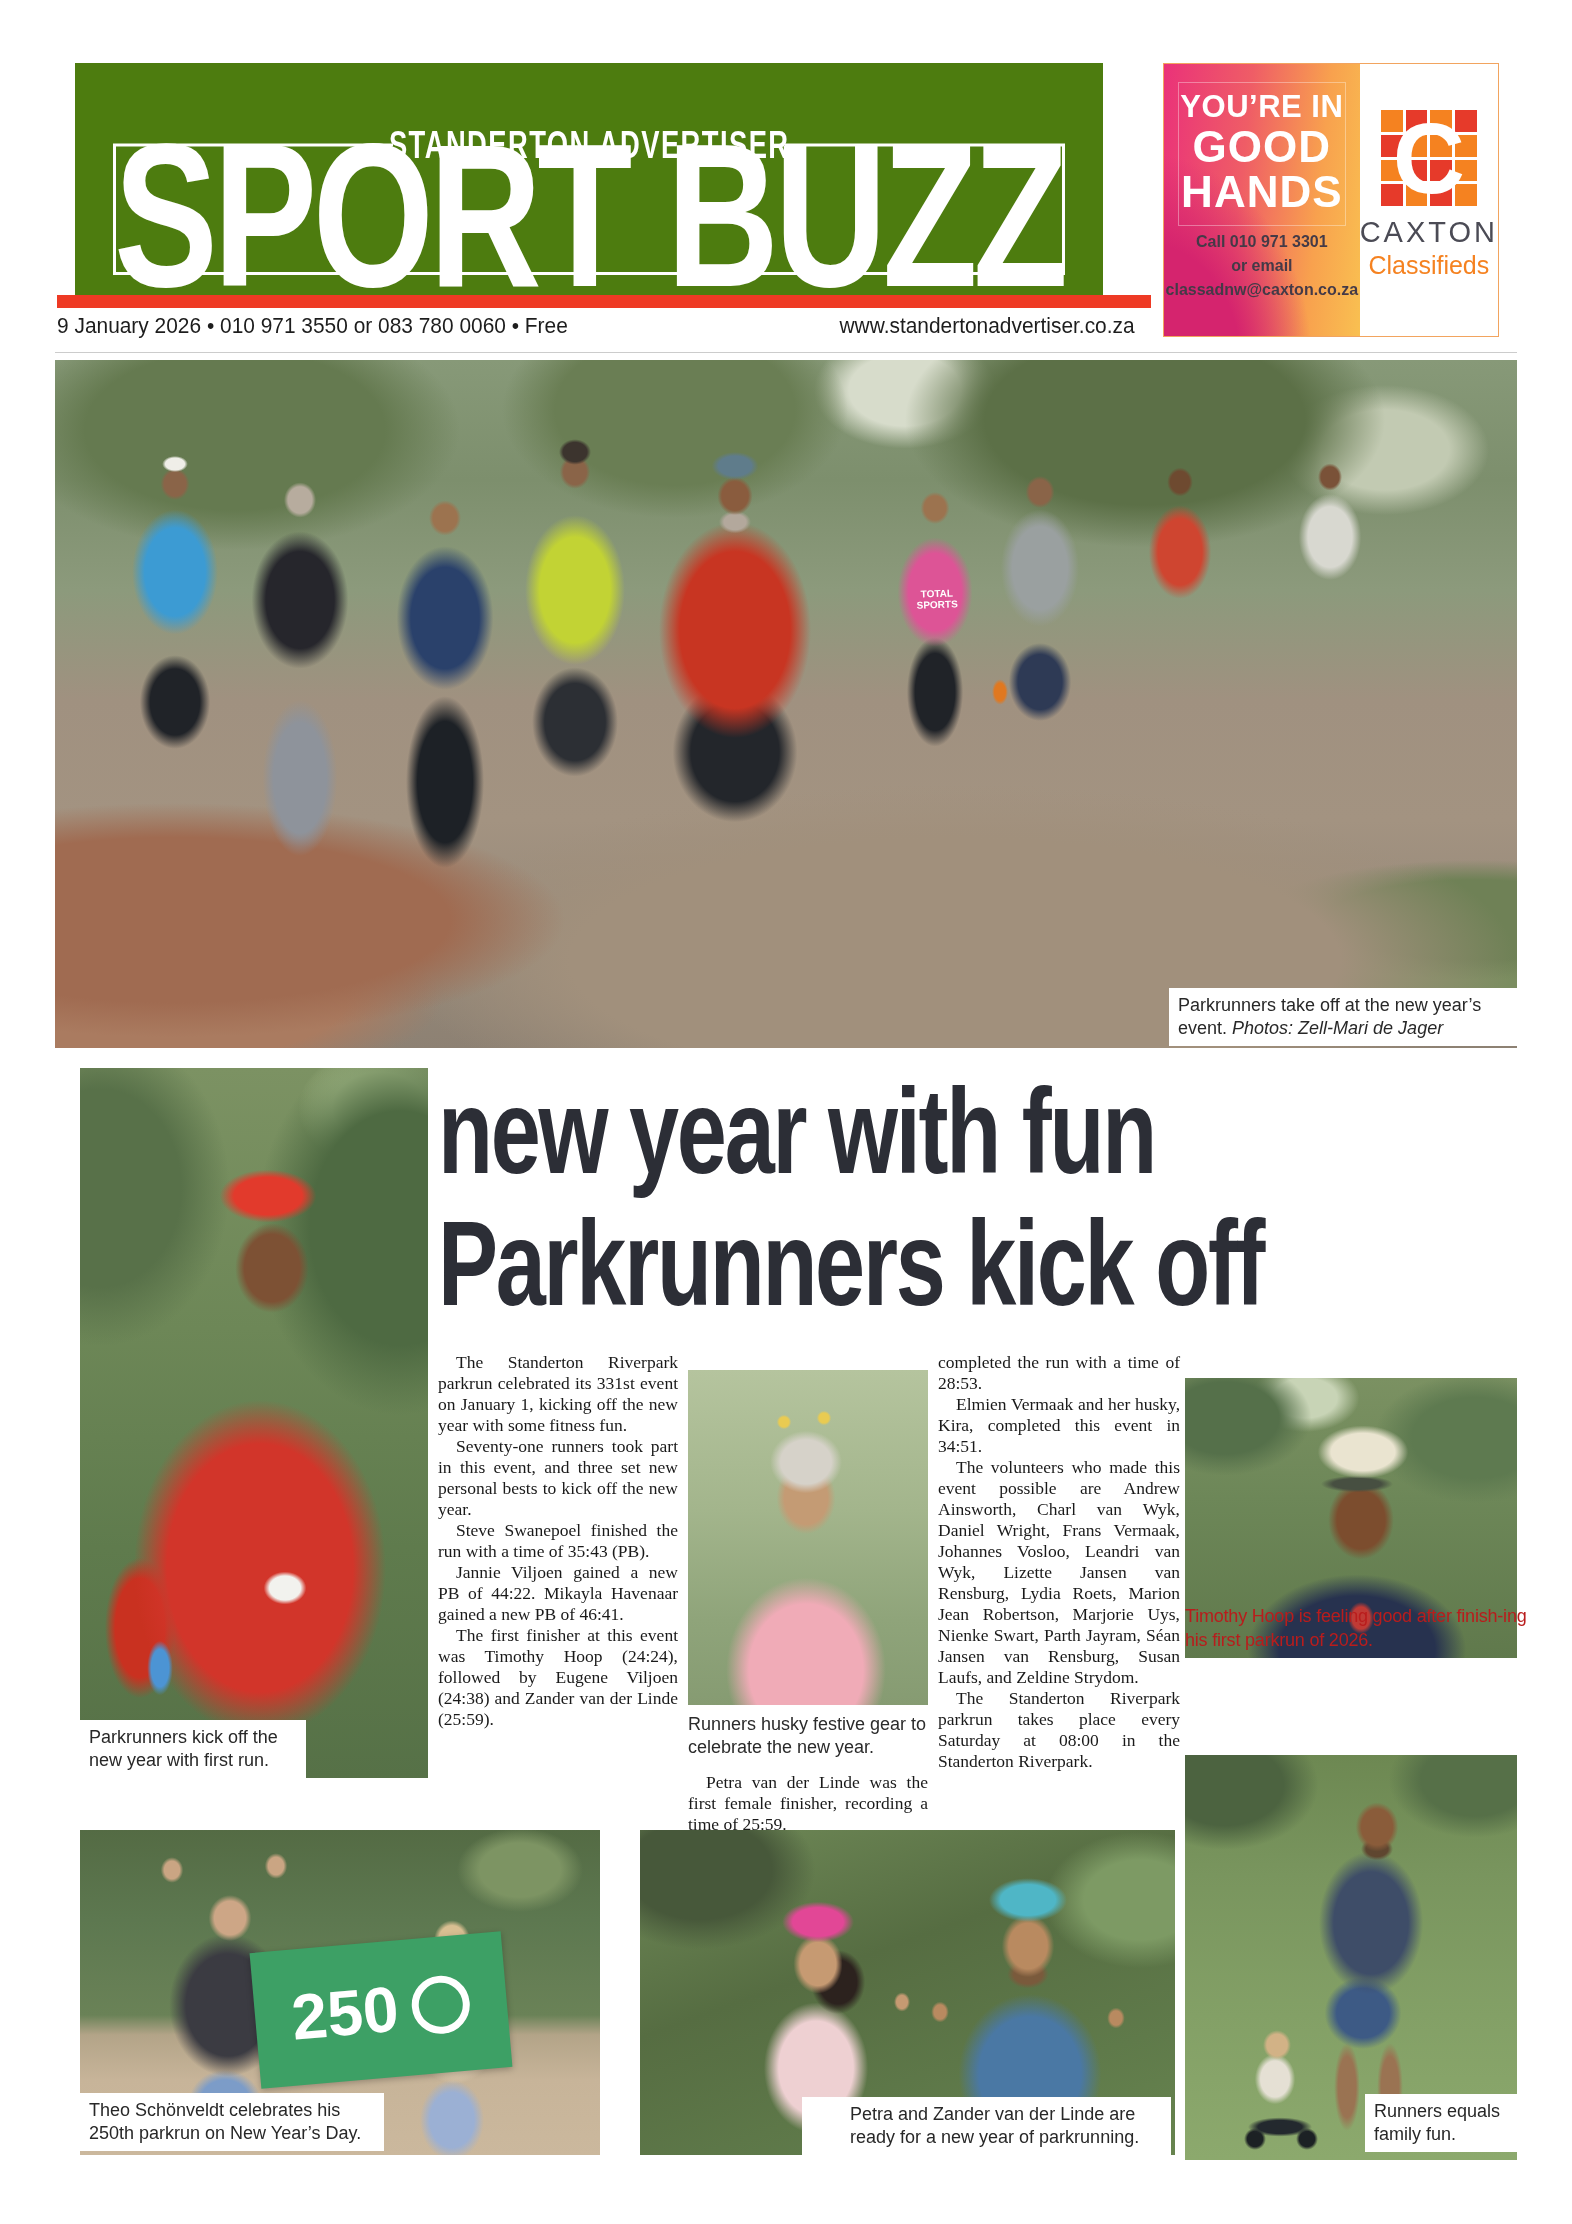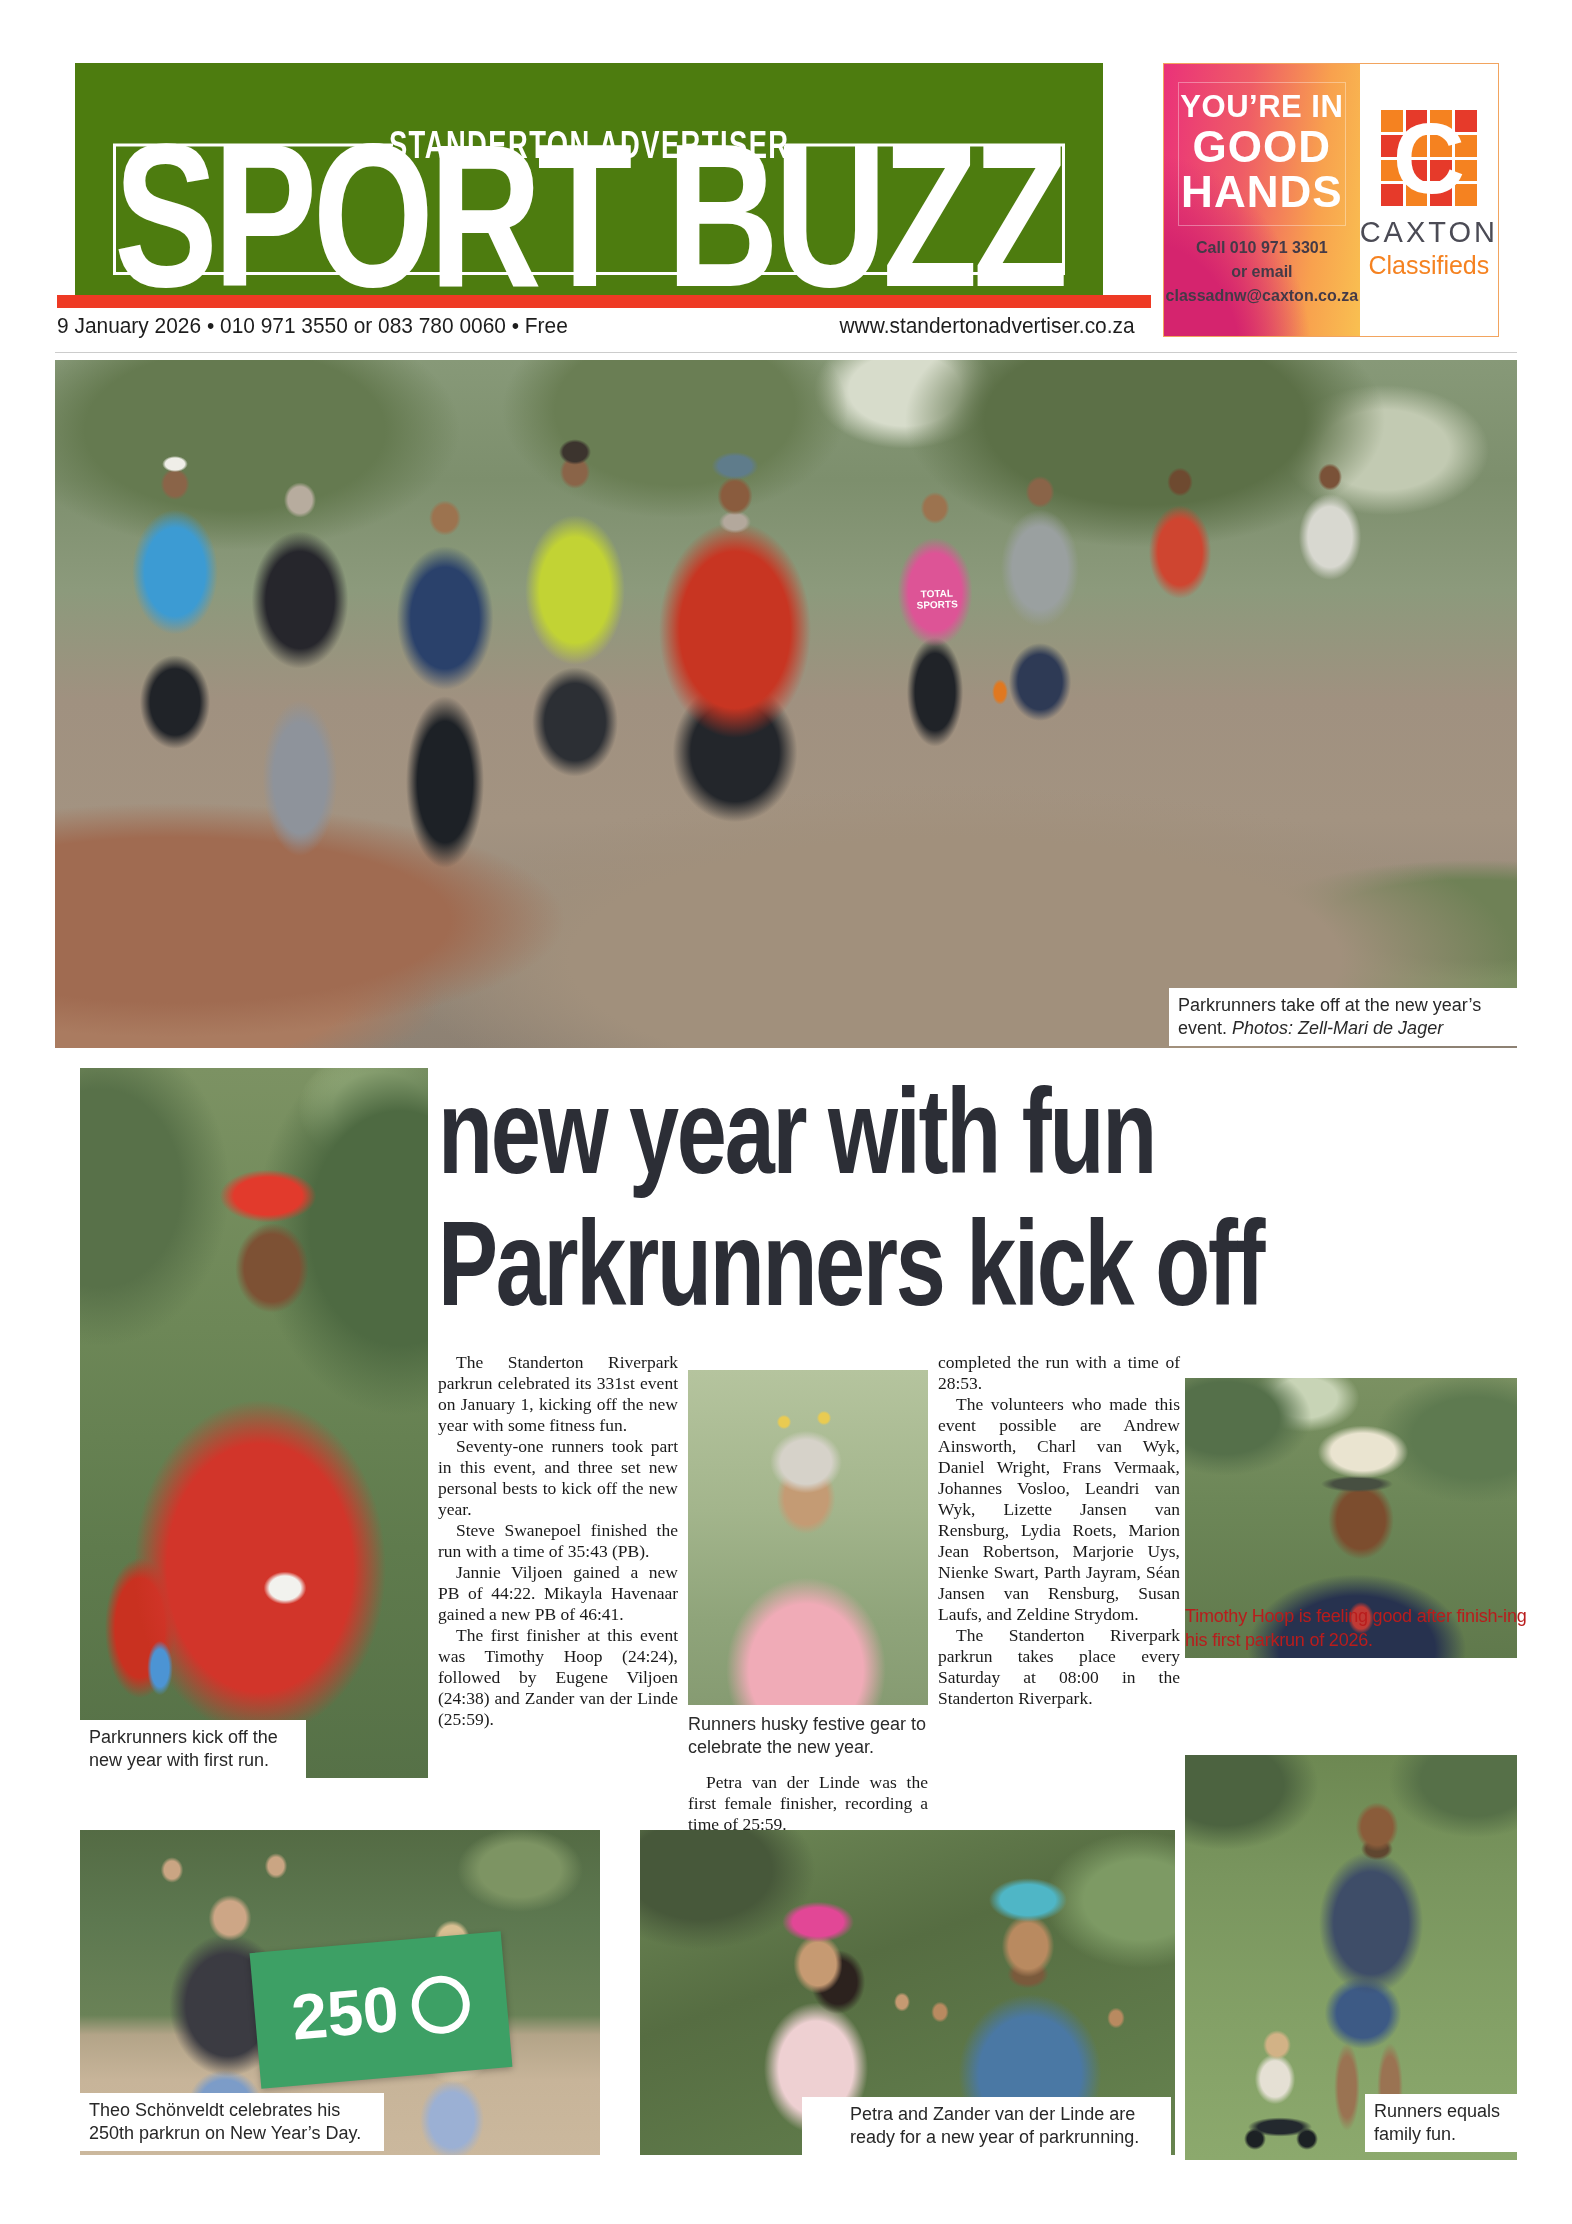--- a/index.html
+++ b/index.html
@@ -35,21 +35,21 @@
   .ad{position:absolute;left:1163px;top:63px;width:334px;height:272px;
       border:1px solid #f2a45f;display:flex;background:#fff;}
   .ad-left{width:197px;height:100%;position:relative;
       background:
         radial-gradient(240px 300px at -10% 110%, #d5246e 0 40%, rgba(213,36,110,0) 70%),
         linear-gradient(96deg,#ea3279 0%,#ef5d66 40%,#f8a14e 75%,#f9c051 100%);}
   .ad-headbox{margin:18px 14px 0 14px;border:1px solid rgba(255,255,255,0.35);
       padding:6px 0 10px 0;text-align:center;color:#fff;font-weight:bold;}
   .ad-h1{font-size:31px;letter-spacing:0.5px;}
   .ad-h2{font-size:44px;line-height:1.02;letter-spacing:1px;}
-  .ad-contact{margin-top:10px;text-align:center;color:#443a47;font-weight:bold;
+  .ad-contact{margin-top:4px;text-align:center;color:#443a47;font-weight:bold;
       font-size:16px;line-height:1.5;}
   .ad-right{flex:1;background:#fff;display:flex;flex-direction:column;align-items:center;
       padding-top:46px;}
   .caxton-logo{position:relative;width:96px;height:96px;}
   .caxton-grid{position:absolute;inset:0;display:grid;
       grid-template-columns:repeat(4,1fr);grid-template-rows:repeat(4,1fr);gap:3px;}
   .caxton-grid .o{background:#f58220;} .caxton-grid .r{background:#e63a2a;}
   .caxton-c{position:absolute;inset:0;display:flex;align-items:center;justify-content:center;
       font-size:100px;font-weight:bold;color:#fff;line-height:1;}
   .caxton-name{margin-top:10px;font-size:29px;color:#4b4b55;letter-spacing:3px;}
@@ -319,20 +319,21 @@
 
   <div class="col col2">
     <div class="ph-festive"></div>
     <div class="caption-below cap-festive">Runners husky festive gear to celebrate the new year.</div>
     <p class="body-p">Petra van der Linde was the first female finisher, recording a time of 25:59.</p>
     <p class="body-p">Pieter Grobbelaar</p>
   </div>
 
   <div class="col col3">
     <p class="body-p noindent">completed the run with a time of 28:53.</p>
+    <p class="body-p">Elmien Vermaak and her husky, Kira, completed this event in 34:51.</p>
     <p class="body-p">The volunteers who made this event possible are Andrew Ainsworth, Charl van Wyk, Daniel Wright, Frans Vermaak, Johannes Vosloo, Leandri van Wyk, Lizette Jansen van Rensburg, Lydia Roets, Marion Jean Robertson, Marjorie Uys, Nienke Swart, Parth Jayram, Séan Jansen van Rensburg, Susan Laufs, and Zeldine Strydom.</p>
     <p class="body-p">The Standerton Riverpark parkrun takes place every Saturday at 08:00 in the Standerton Riverpark.</p>
   </div>
 
   <div class="ph ph-timothy"></div>
   <div class="caption-below cap-timothy">Timothy Hoop is feeling good after finish-ing his first parkrun of 2026.</div>
 
   <div class="ph ph-family">
     <div class="cap cap-family">Runners equals family fun.</div>
   </div>

